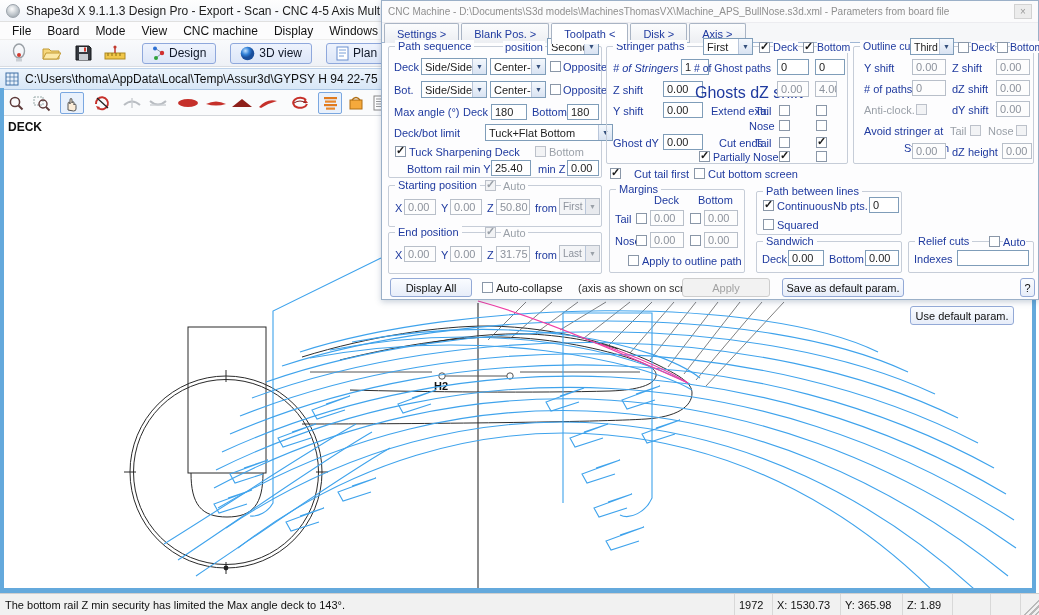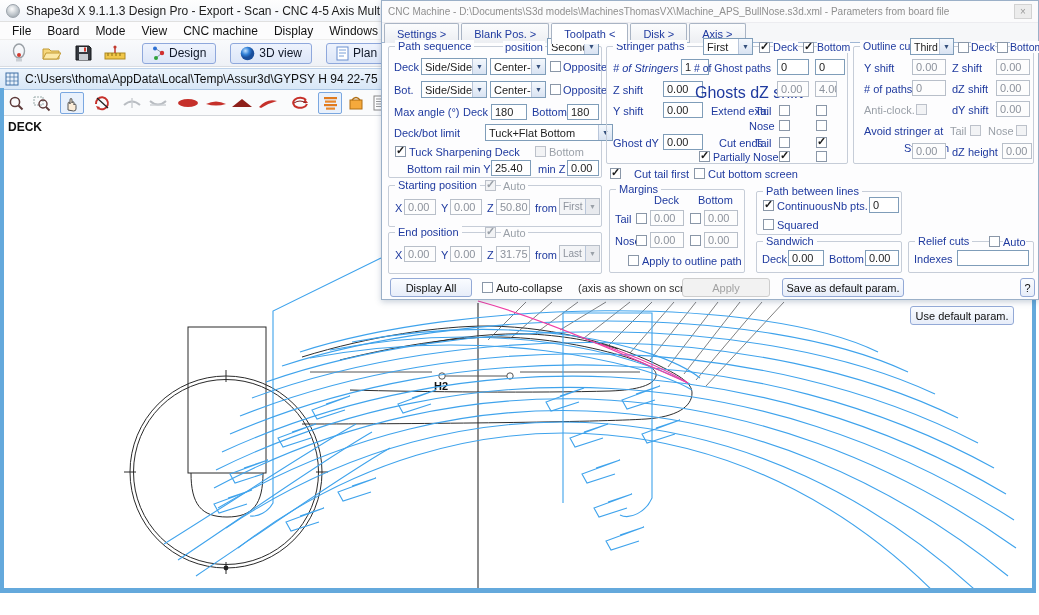--- a/index.html
+++ b/index.html
@@ -364,20 +364,30 @@
         <path d="M478,301 C540,318 620,352 688,383"></path>
         <path d="M600,344 C640,358 670,372 688,383"></path>
       </g>
     </svg>
   </div>
 
   <div class="frame-l"></div>
   <div class="frame-b"></div>
   <div class="frame-r"></div>
 
+  <div id="statusbar">
+    <div class="cell msg">The bottom rail Z min security has limited the Max angle deck to 143°.</div>
+    <div class="cell" style="width:38px">1972</div>
+    <div class="cell" style="width:68px">X: 1530.73</div>
+    <div class="cell" style="width:62px">Y: 365.98</div>
+    <div class="cell" style="width:50px">Z: 1.89</div>
+    <div class="cell" style="width:38px"></div>
+    <div class="cell" style="width:30px"></div>
+    <div class="grip"></div>
+  </div>
 
   <div id="dlg">
     <div id="dlgtitle">
       <span class="t">CNC Machine - D:\Documents\S3d models\MachinesThomasVX\Machine_APS_BullNose.s3d.xml - Parameters from board file</span>
       <span id="dlgclose">×</span>
     </div>
     <div id="dlgtabs">
       <span class="tab">Settings &gt;</span>
       <span class="tab">Blank Pos. &gt;</span>
       <span class="tab active">Toolpath &lt;</span>

